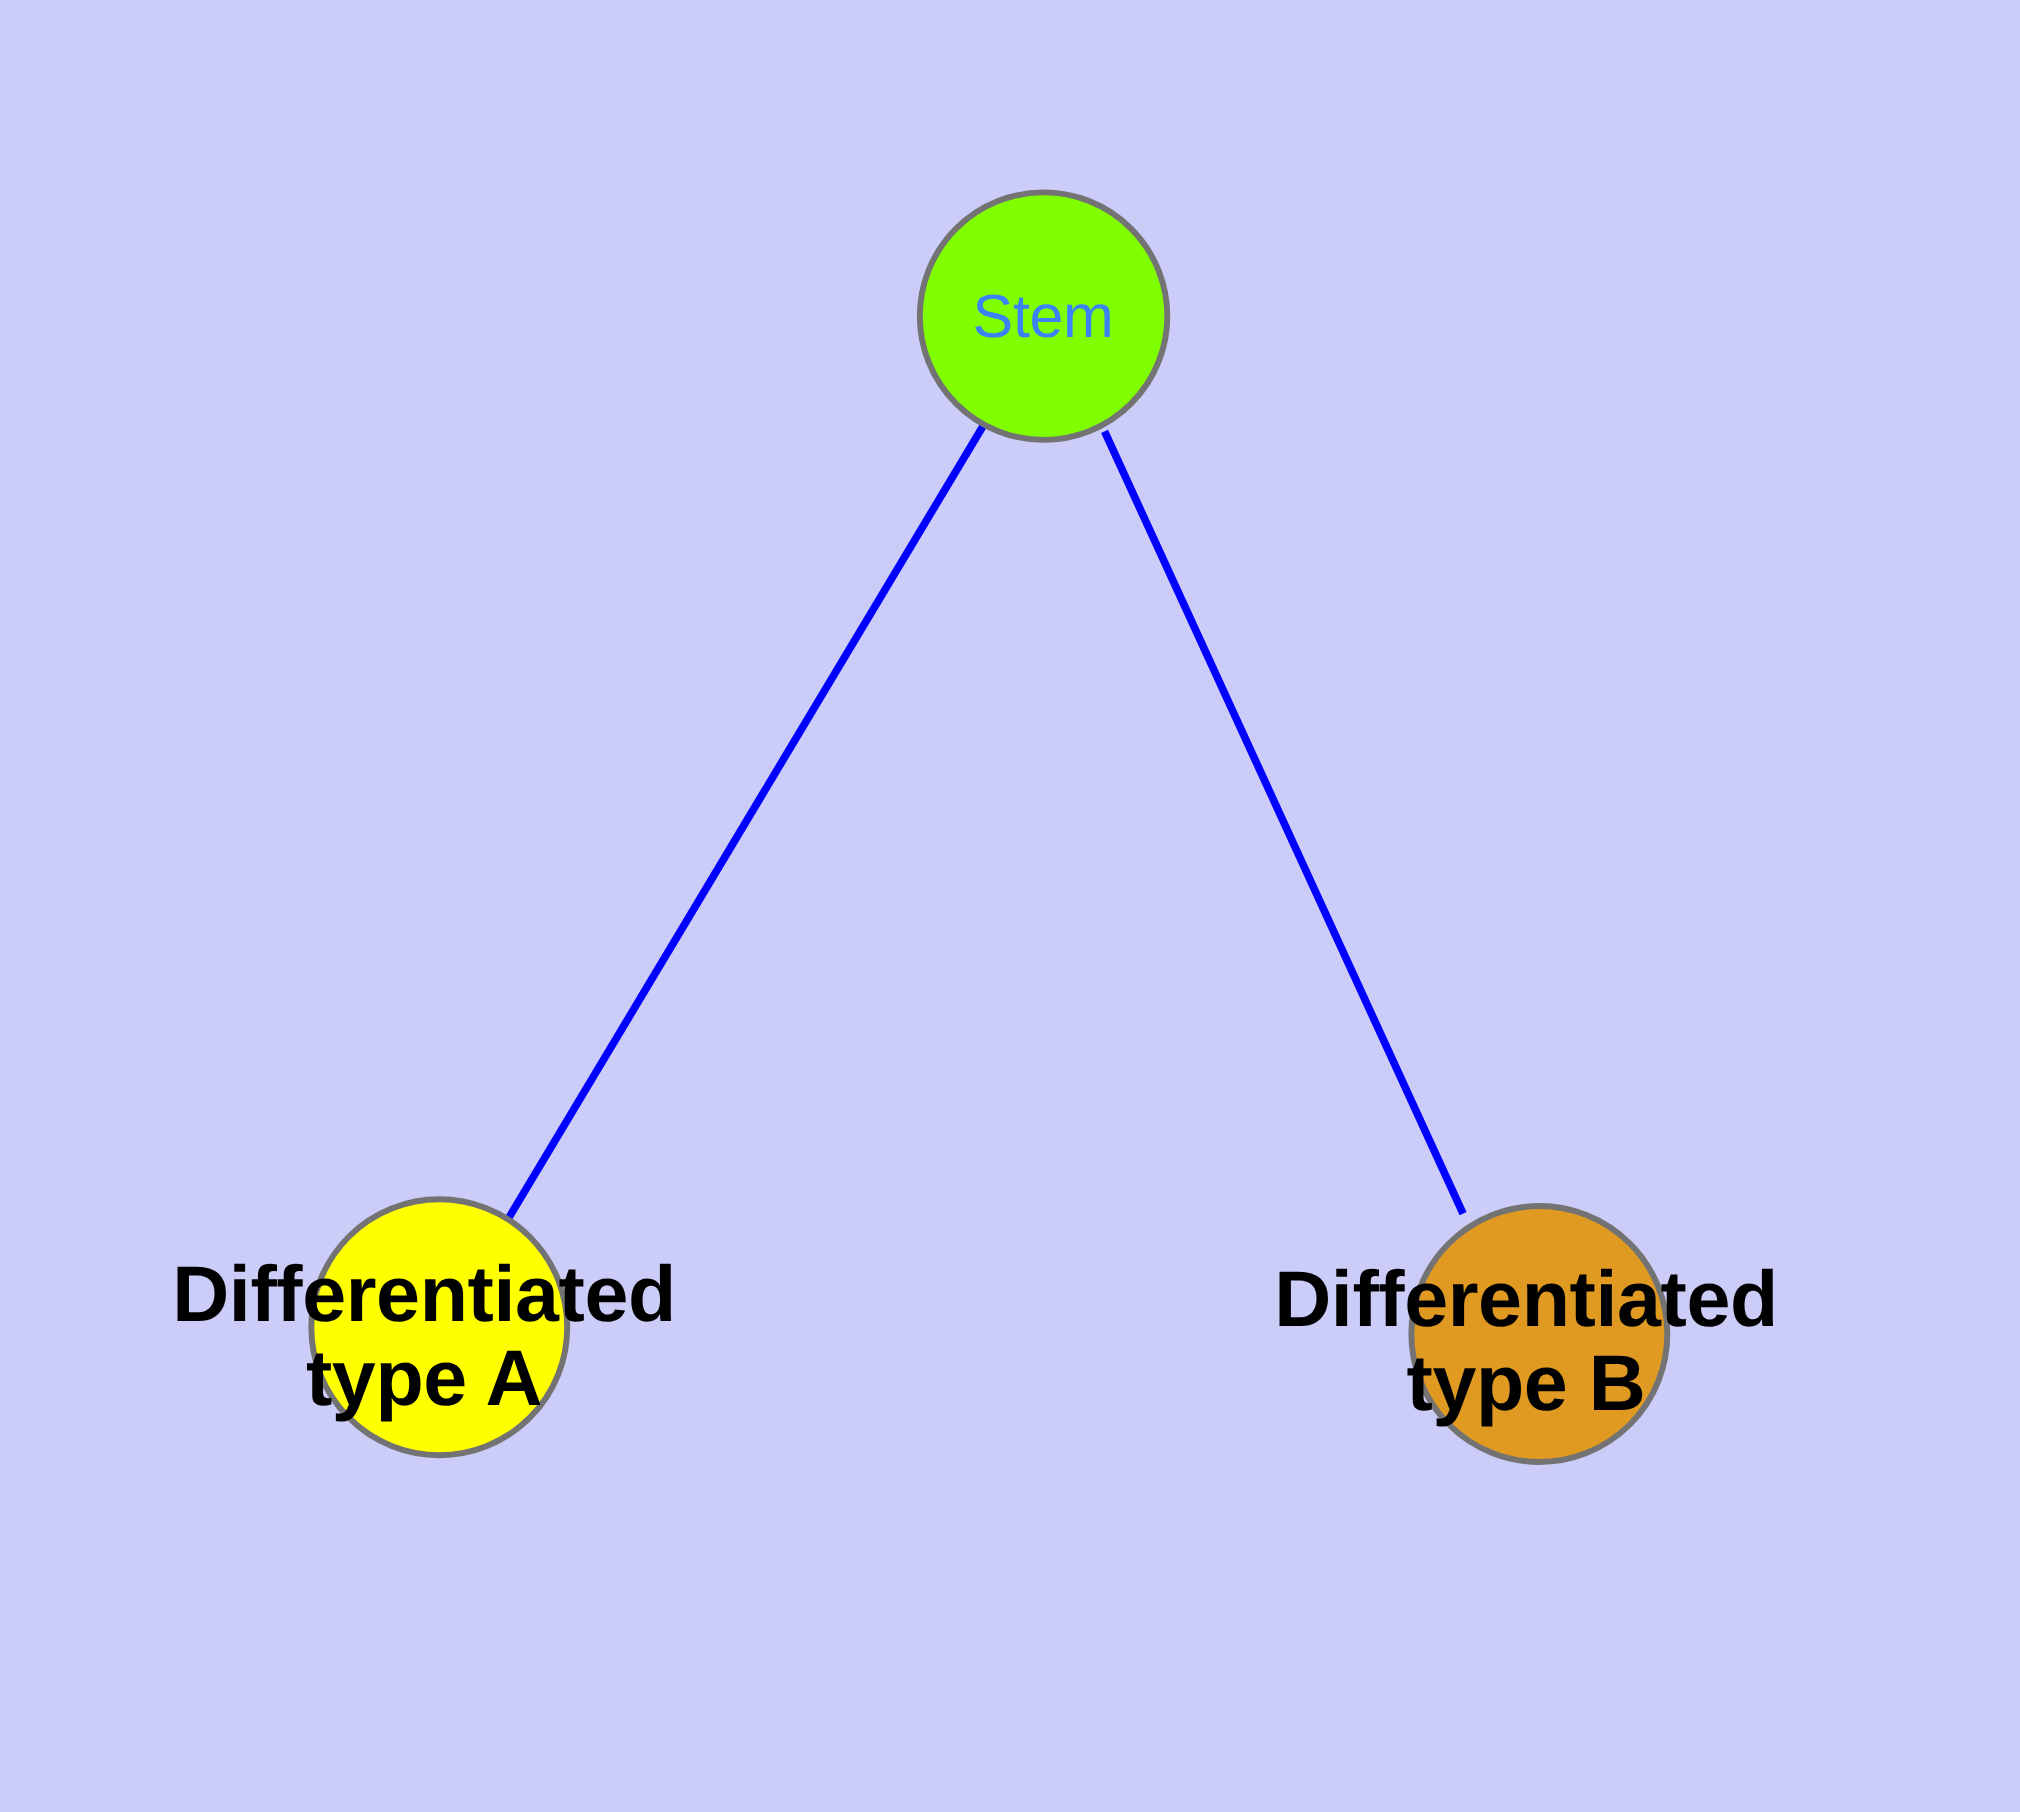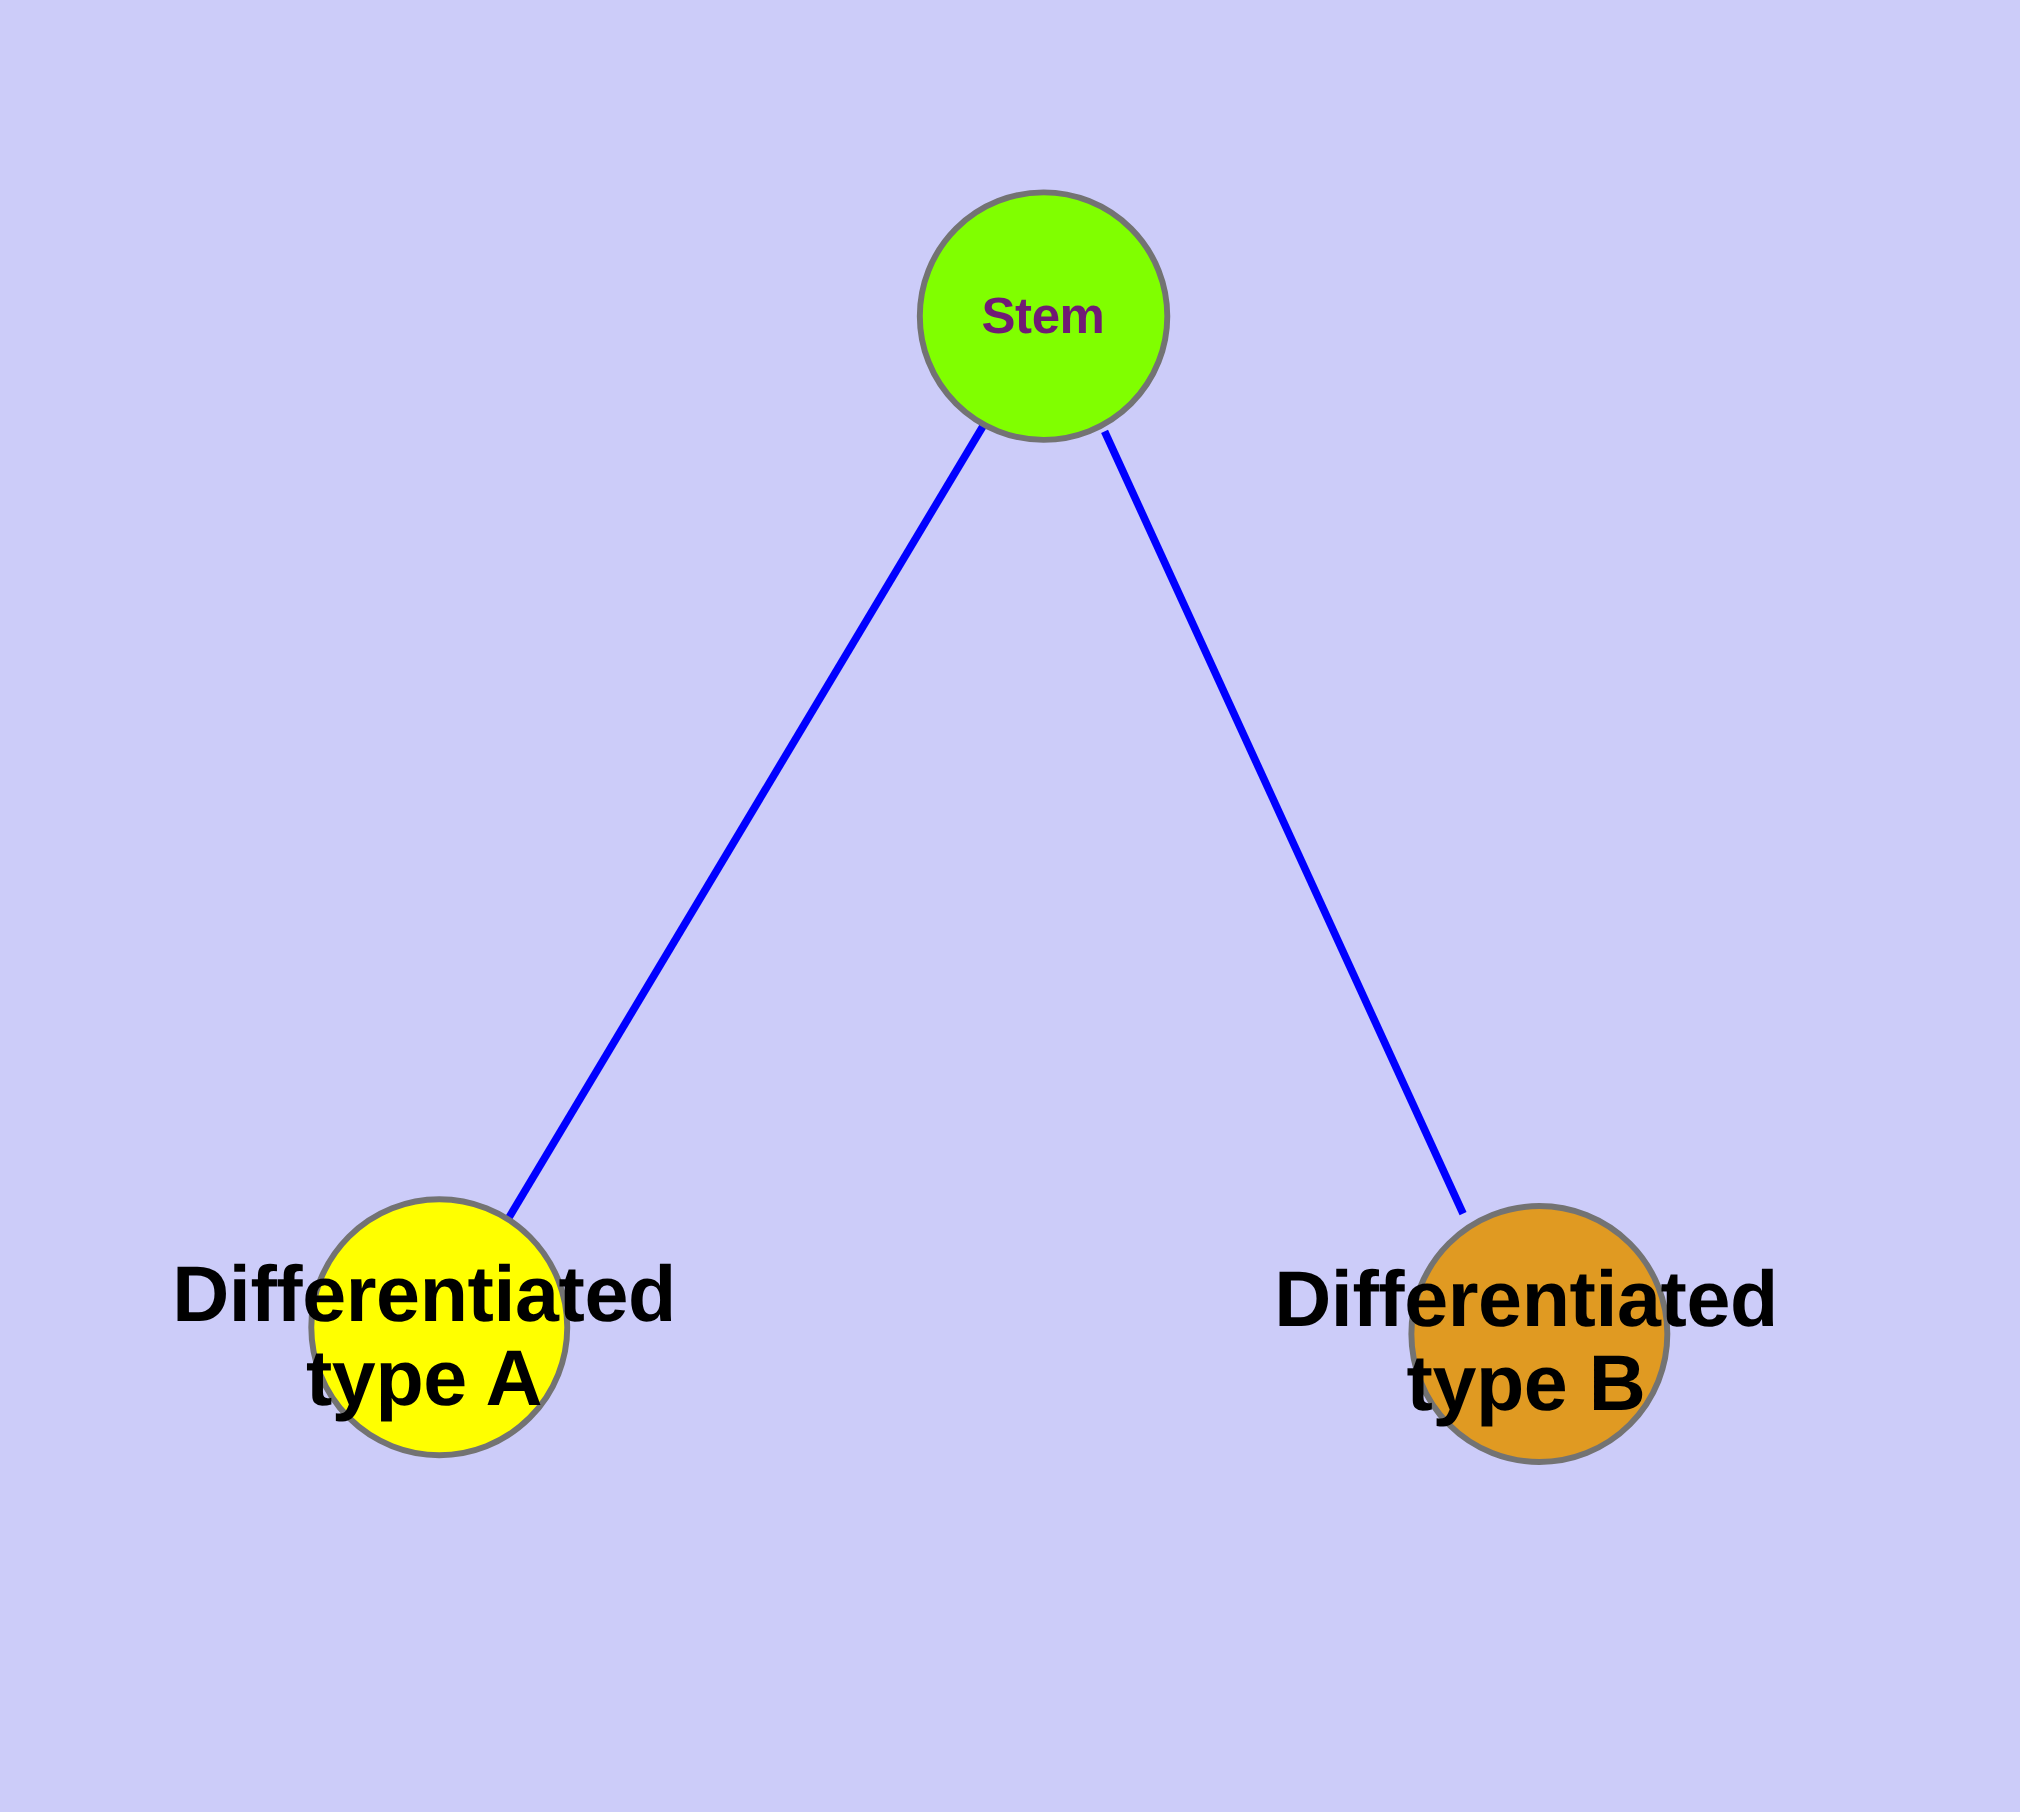--- a/index.html
+++ b/index.html
@@ -67,21 +67,21 @@
       <line id="edge-stem-to-a" x1="1160" y1="502" x2="600" y2="1437" stroke="#0000FF" stroke-width="9" stroke-linecap="butt"></line>
       <line id="edge-stem-to-b" x1="1303" y1="509" x2="1726" y2="1432" stroke="#0000FF" stroke-width="9" stroke-linecap="butt"></line>
     </g>
     <g id="nodes-layer">
       <circle id="node-stem" cx="1231" cy="373" r="146" fill="#80FF00" stroke="#737373" stroke-width="7"></circle>
       <circle id="node-diff-a" cx="518" cy="1566" r="151" fill="#FFFF00" stroke="#737373" stroke-width="7"></circle>
       <circle id="node-diff-b" cx="1816" cy="1574" r="151" fill="#E09A22" stroke="#737373" stroke-width="7"></circle>
     </g>
   </svg>
 
-  <div class="node-label label-stem" style="color: #701a75; font-size: 51px; font-weight: bold;">Stem</div>
+  <div class="node-label label-stem" style="color: #3b82f6; font-size: 61px; font-weight: normal;">Stem</div>
 
   <div class="node-label label-a" style="color: rgb(0, 0, 0); font-size: 79px; font-weight: bold;">Differentiated
 type A</div>
 
   <div class="node-label label-b" style="color: rgb(0, 0, 0); font-size: 79px; font-weight: bold;">Differentiated
 type B</div>
 
 </div>
 
 

